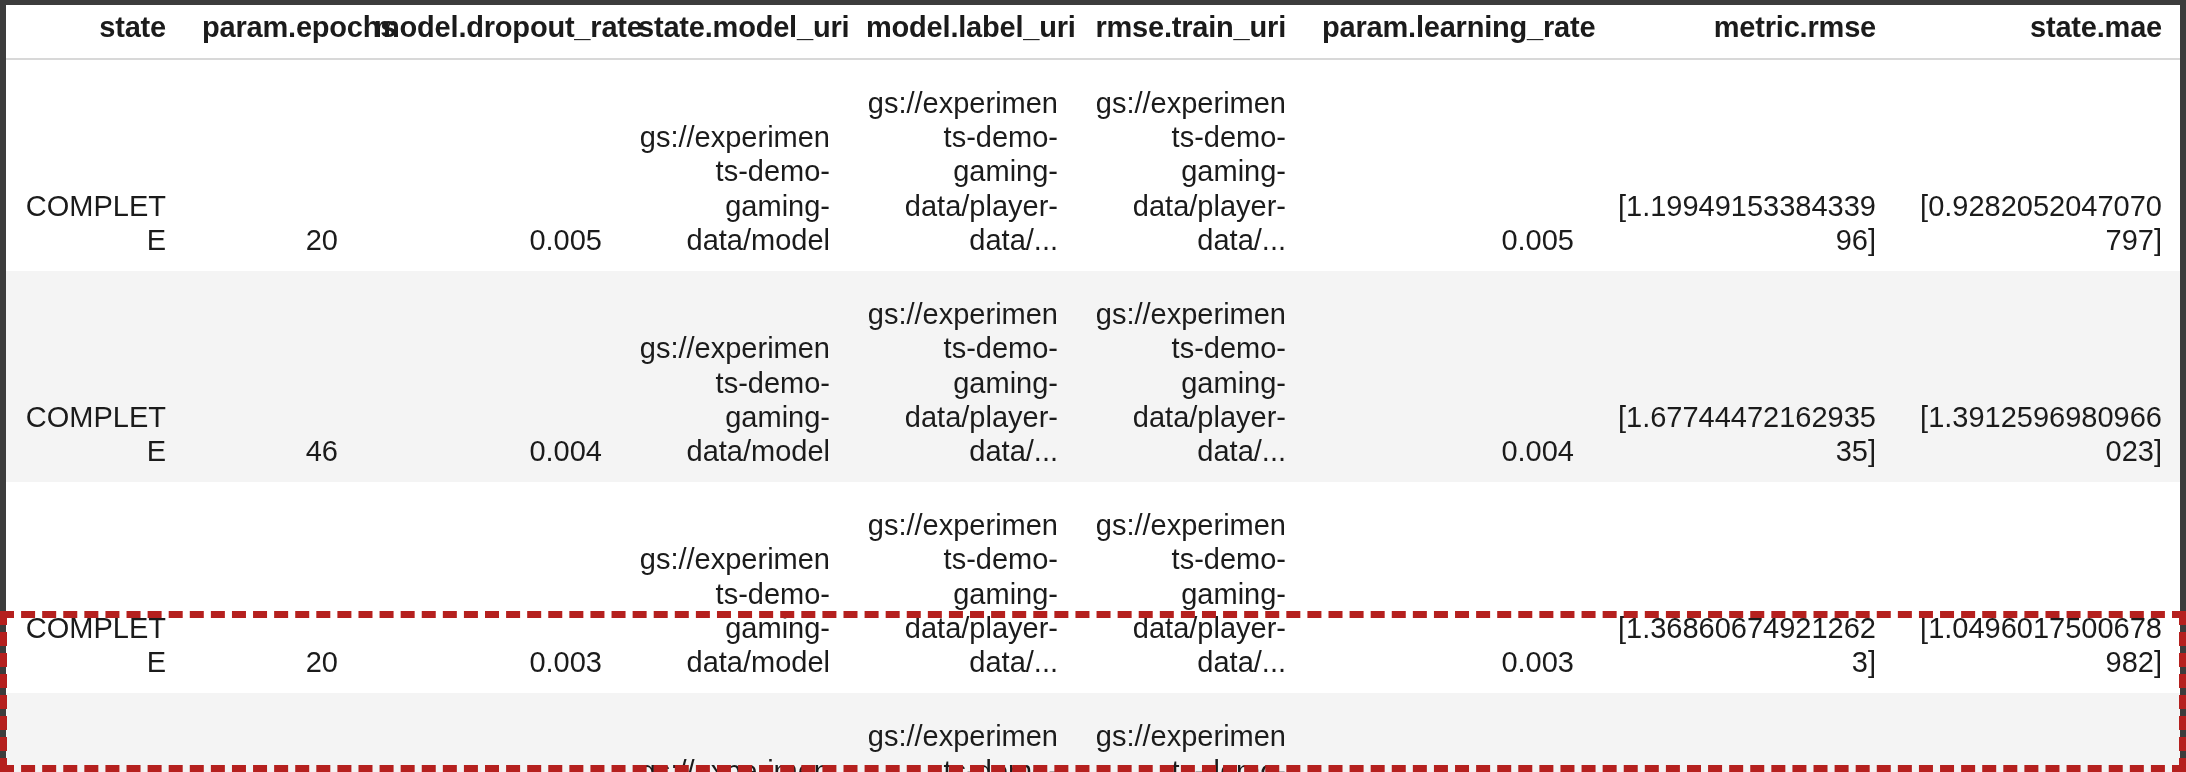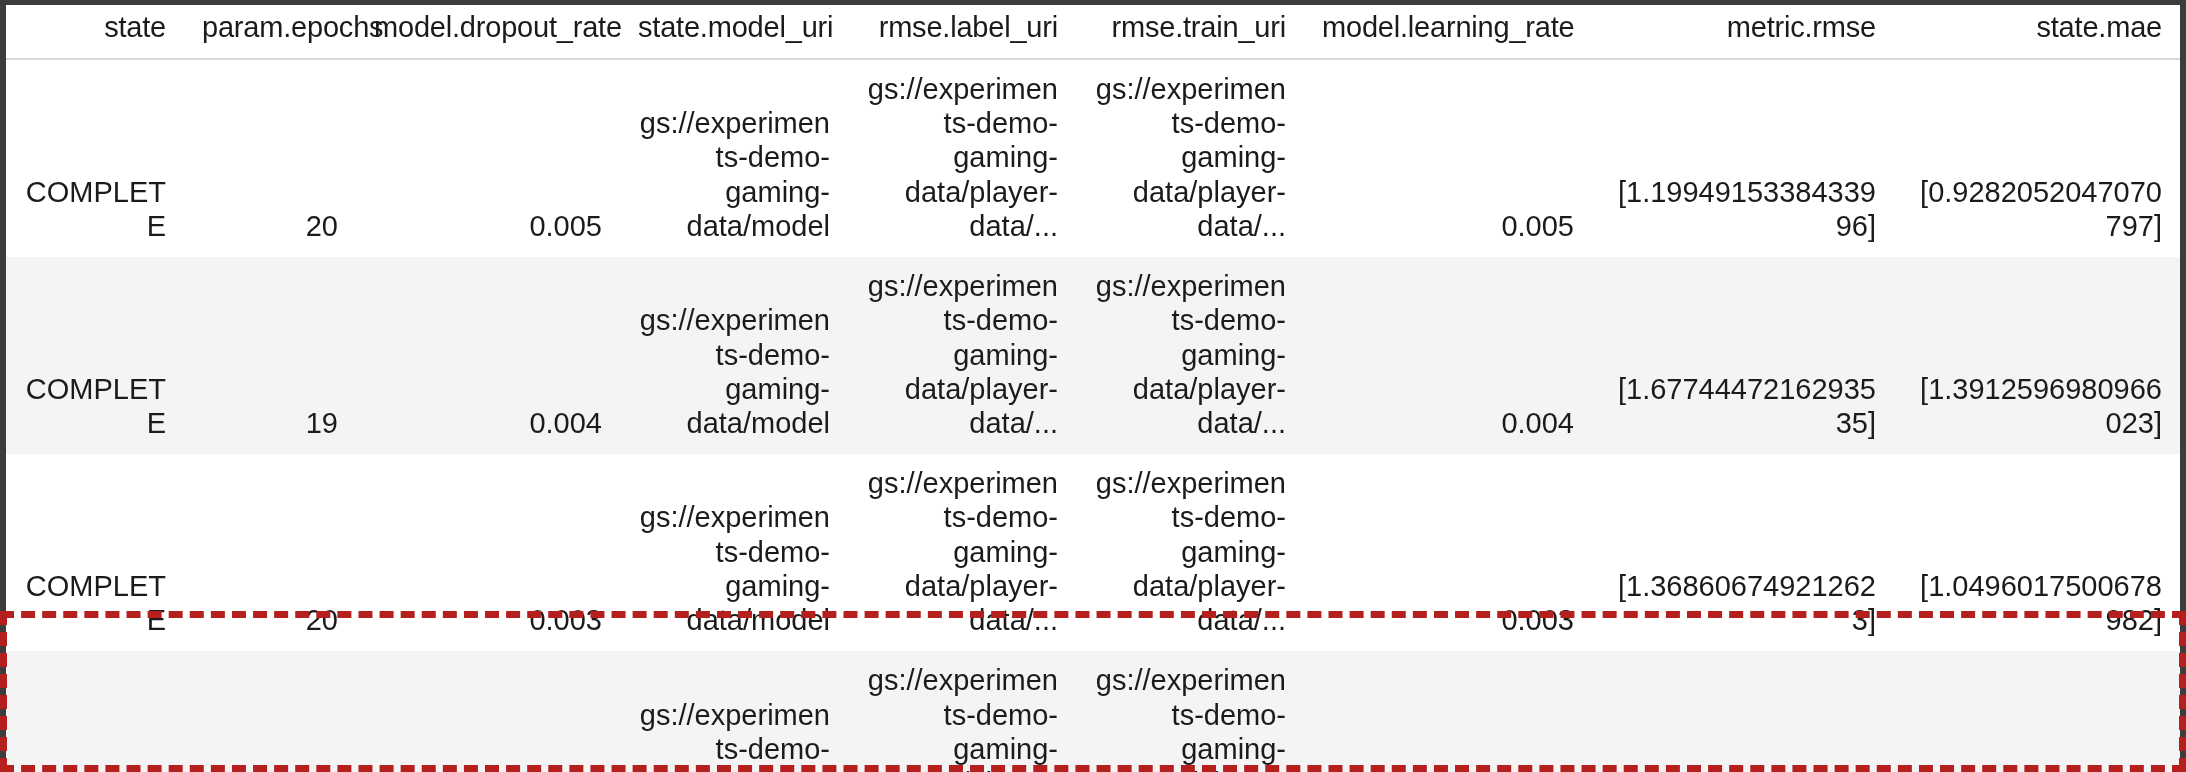--- a/index.html
+++ b/index.html
@@ -32,34 +32,34 @@
 
   table.runs-table {
     border-collapse: collapse;
     width: 2174px;
     table-layout: fixed;
     font-size: 29px;
     color: #1b1b1b;
   }
 
   table.runs-table thead th {
-    font-weight: normal;
+    font-weight: bold;
     text-align: right;
     vertical-align: bottom;
     padding: 6px 18px 14px 18px;
     border-bottom: 2px solid #d8d8d8;
     white-space: nowrap;
     font-size: 29px;
     letter-spacing: -0.2px;
   }
 
   table.runs-table tbody td {
     text-align: right;
     vertical-align: bottom;
-    padding: 12px 18px 14px 18px;
+    padding: 26px 18px 14px 18px;
     line-height: 1.17;
     white-space: normal;
     word-break: break-word;
     font-size: 29px;
   }
 
   table.runs-table tbody tr.row-odd td {
     background: #ffffff;
   }
   table.runs-table tbody tr.row-even td {
@@ -115,23 +115,23 @@
       <col class="c-learning-rate">
       <col class="c-rmse">
       <col class="c-mae">
     </colgroup>
     <thead>
       <tr>
         <th class="col-state">state</th>
         <th>param.epochs</th>
         <th>model.dropout_rate</th>
         <th>state.model_uri</th>
-        <th>rmse.label_uri</th>
+        <th>model.label_uri</th>
         <th>rmse.train_uri</th>
-        <th>model.learning_rate</th>
+        <th>param.learning_rate</th>
         <th>metric.rmse</th>
         <th>state.mae</th>
       </tr>
     </thead>
     <tbody id="table-body">
         <tr class="row-odd">
           <td class="cell-state">
             <span class="uri-cell">COMPLETE</span>
           </td>
           <td>
@@ -157,21 +157,21 @@
           </td>
           <td>
             <span class="uri-cell">[0.9282052047070797]</span>
           </td>
         </tr>
         <tr class="row-even">
           <td class="cell-state">
             <span class="uri-cell">COMPLETE</span>
           </td>
           <td>
-            <span class="uri-cell">19</span>
+            <span class="uri-cell">46</span>
           </td>
           <td>
             <span class="uri-cell">0.004</span>
           </td>
           <td>
             <span class="uri-cell">gs://experiments-demo-gaming-data/model</span>
           </td>
           <td>
             <span class="uri-cell">gs://experiments-demo-gaming-data/player-data/...</span>
           </td>

